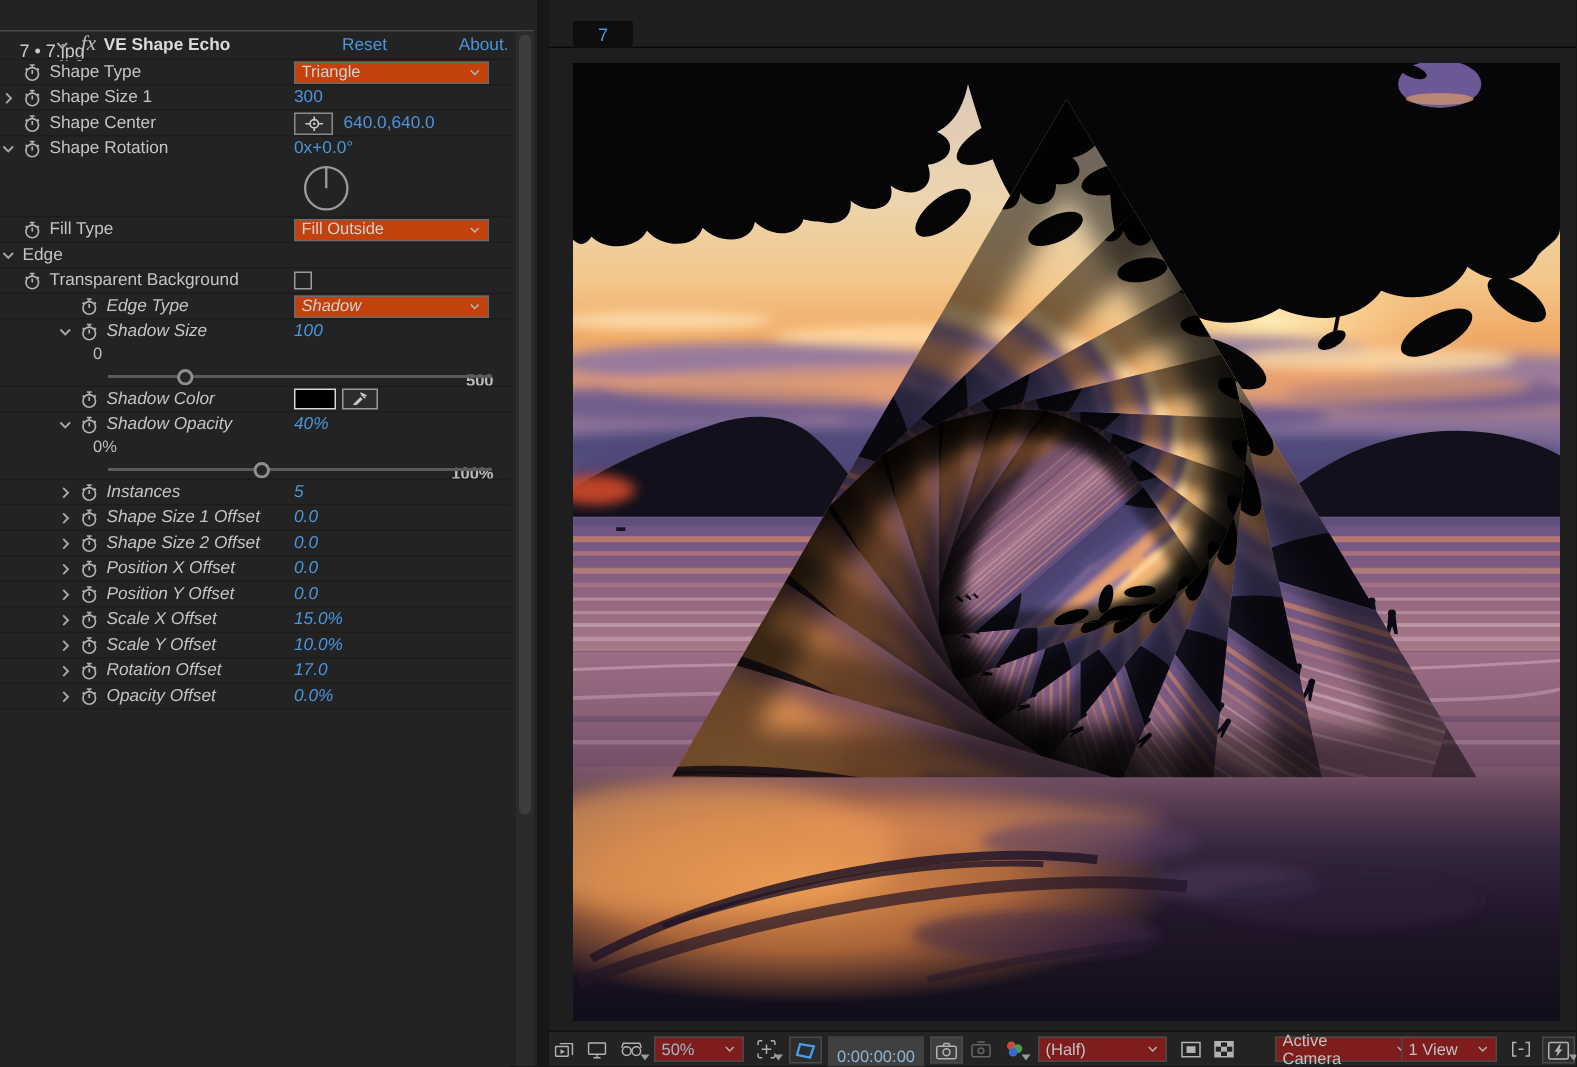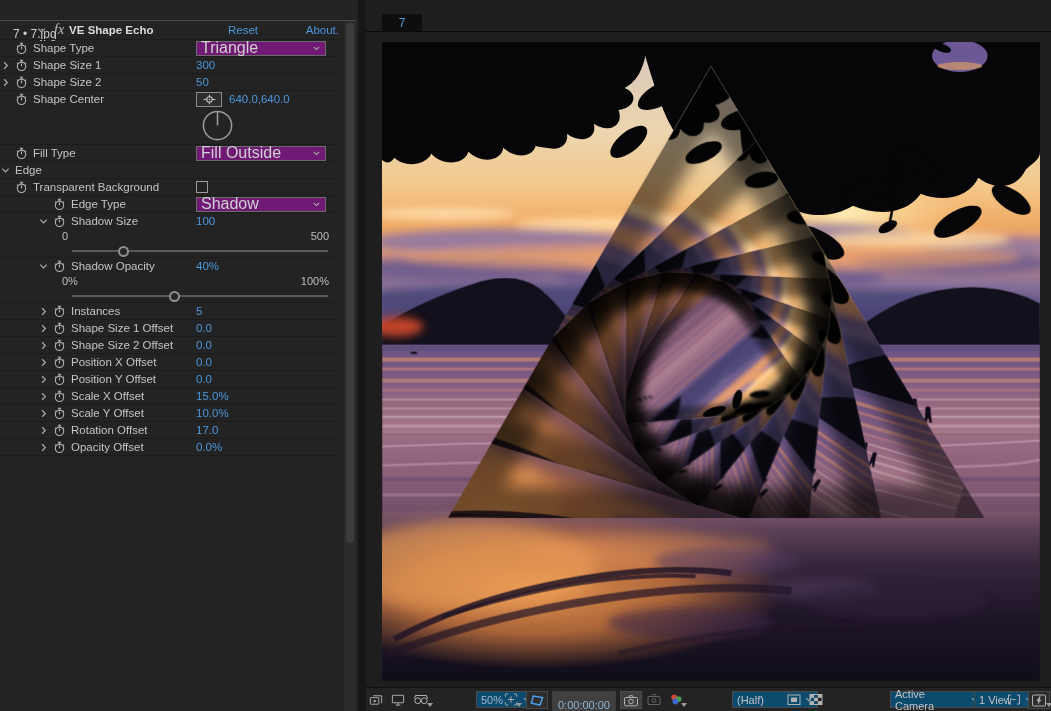--- a/index.html
+++ b/index.html
@@ -13,65 +13,65 @@
   .tabtitle{position:absolute;left:13px;top:3px;color:#cbcbcb;font-size:12px;white-space:nowrap;margin-top:24px;}
   .rows{position:absolute;left:0;top:21px;width:341px;}
   .row{position:relative;display:flex;align-items:center;height:17px;box-sizing:border-box;
        border-top:1px solid #1c1c1c;}
   .rows > .row:first-child{border-top:none;}
   .exp{width:15px;height:12px;flex:none;color:#a8a8a8;display:flex;align-items:center;}
   .exp svg{width:11px;height:11px;}
   .sw{width:13px;height:13px;margin-right:5px;flex:none;color:#b3b3b3;}
   .lbl{color:#c4c4c4;white-space:nowrap;}
   .val{position:absolute;left:196px;display:flex;align-items:center;color:#4b96dc;}
-  .ind2{padding-left:38px;}
+  .ind2{padding-left:38px;font-style:italic;}
   .hdr{padding-left:4px;height:18px;margin-left:32px;}
   .fx{font-style:italic;font-family:"Liberation Serif",serif;color:#c0c0c0;font-size:14px;
       margin:0 5px 0 3px;line-height:1;}
   .ename{font-weight:bold;color:#dadada;}
   .link{color:#4b96dc;text-decoration:none;cursor:pointer;}
   .reset{position:absolute;left:196px;}
   .about{position:absolute;right:2px;}
-  .dropdown{width:130px;height:15px;background:#701a75;border:1px solid #6b6b6b;box-sizing:border-box;
+  .dropdown{width:130px;height:15px;background:#c2410c;border:1px solid #6b6b6b;box-sizing:border-box;
             display:flex;align-items:center;justify-content:space-between;padding:0 4px;
-            color:#d0d0d0;font-size:16px;gap:25px;}
+            color:#d0d0d0;font-size:11px;gap:25px;}
   .dropdown .dd{width:9px;height:9px;color:#b9b9b9;flex:none;}
   .cb{width:10px;height:10px;border:1px solid #9c9c9c;background:transparent;}
   .cbtn{width:24px;height:13px;border:1px solid #8b8b8b;background:#2d2d2d;display:flex;
         align-items:center;justify-content:center;margin-right:7px;color:#c9c9c9;}
   .cbtn svg{width:15px;height:11px;}
   .swatch{width:26px;height:12px;background:#000000;border:1px solid #d8d8d8;}
   .dropbtn{width:22px;height:12px;border:1px solid #999;margin-left:4px;display:flex;align-items:center;
            justify-content:center;background:#2d2d2d;color:#c9c9c9;}
   .dropbtn svg{width:15px;height:10px;}
   .dialrow{position:relative;height:37px;}
   .dialrow svg{position:absolute;left:200px;top:1px;width:35px;height:35px;}
   .slabels{position:relative;height:15px;font-size:11px;color:#bdbdbd;}
   .smin{position:absolute;left:62px;top:1px;}
-  .smax{position:absolute;right:12px;top:1px;}
+  .smax{position:absolute;right:12px;top:19px;font-weight:bold;}
   .strack{position:relative;height:13px;}
   .track{position:absolute;left:72px;right:13px;top:6px;height:2px;background:#5a5a5a;}
   .knob{position:absolute;top:-4px;width:7px;height:7px;border:2px solid #8f8f8f;border-radius:50%;
         background:#262626;margin-left:-5px;}
   .scrollbar{position:absolute;left:344px;top:21px;width:12px;height:690px;background:#2b2b2b;}
   .thumb{position:absolute;left:2px;top:2px;width:8px;height:520px;background:#3c3c3c;border-radius:4px;}
   #divider{position:absolute;left:358px;top:0;width:8px;height:711px;background:#171717;}
   
   #viewer{position:absolute;left:366px;top:0;width:685px;height:711px;background:#1f1f1f;}
   .vtab{position:absolute;left:16px;top:14px;width:40px;height:17px;background:#0e0e0e;border-radius:2px;
         color:#4b96dc;display:flex;align-items:center;justify-content:center;font-size:12px;}
   .vtabline{position:absolute;top:31px;left:0;right:0;height:1px;background:#0a0a0a;}
   .vcontent{position:absolute;left:0;top:32px;right:0;height:655px;background:#1e1e1e;}
   #comp{position:absolute;left:16px;top:10px;}
   .vtoolbar{position:absolute;left:0;bottom:0;right:0;height:23px;background:#232323;
             border-top:1px solid #0f0f0f;font-size:11px;}
   .ti{position:absolute;top:3px;height:17px;display:flex;align-items:center;color:#b2b2b2;}
   .ti svg{width:16px;height:15px;}
-  .tsel{box-sizing:border-box;border:1px solid #494949;background:#0c4a6e;color:#c2c2c2;
-        padding:0 4px;display:flex;align-items:center;justify-content:space-between;height:17px;margin-left:40px;}
+  .tsel{box-sizing:border-box;border:1px solid #494949;background:#7f1d1d;color:#c2c2c2;
+        padding:0 4px;display:flex;align-items:center;justify-content:space-between;height:17px;}
   .tsel .dd{width:9px;height:9px;color:#b0b0b0;flex:none;margin-left:4px;}
   .tcode{box-sizing:border-box;border:1px solid #3e3e3e;background:#404040;color:#8fb2d0;height:28px;
          display:flex;align-items:center;justify-content:center;}
   .tbtn{box-sizing:border-box;border:1px solid #4a4a4a;background:#2d2d2d;height:18px;width:22px;
         display:flex;align-items:center;justify-content:center;}
   .tbtn.lit{background:#3f3f3f;}
   .blueglyph{color:#4a9ee8;}
   .dim{opacity:.45;}
   .tri{position:absolute;right:-3px;bottom:1px;width:0;height:0;border-left:3px solid transparent;
        border-right:3px solid transparent;border-top:4px solid #9a9a9a;}
@@ -210,49 +210,49 @@
               <use href="#i-cr"></use>
             </svg>
           </span>
         <svg class="sw">
             <use href="#i-sw"></use>
           </svg>
         <span class="lbl">Shape Size 1</span>
         <span class="val">300</span>
       </div>
 
-      <div class="row">
-        <span class="exp">
-            <svg>
-              <use href="#i-cr"></use>
-            </svg>
-          </span>
-        <svg class="sw">
-            <use href="#i-sw"></use>
-          </svg>
-        <span class="lbl">Shape Size 2</span>
-        <span class="val">50</span>
-      </div>
 
       <div class="row">
         <span class="exp"></span>
         <svg class="sw">
             <use href="#i-sw"></use>
           </svg>
         <span class="lbl">Shape Center</span>
         <span class="val">
           <span class="cbtn">
               <svg>
                 <use href="#i-cross"></use>
               </svg>
             </span>
           <span>640.0,640.0</span>
         </span>
       </div>
 
+      <div class="row">
+        <span class="exp">
+            <svg>
+              <use href="#i-cd"></use>
+            </svg>
+          </span>
+        <svg class="sw">
+            <use href="#i-sw"></use>
+          </svg>
+        <span class="lbl">Shape Rotation</span>
+        <span class="val">0x+0.0°</span>
+      </div>
       <div class="dialrow">
         <svg>
             <use href="#i-dial"></use>
           </svg>
       </div>
 
       <div class="row">
         <span class="exp"></span>
         <svg class="sw">
             <use href="#i-sw"></use>
@@ -315,20 +315,35 @@
       <div class="slabels">
         <span class="smin">0</span>
         <span class="smax">500</span>
       </div>
       <div class="strack">
         <div class="track">
           <div class="knob" style="left:20%"></div>
         </div>
       </div>
 
+      <div class="row ind2">
+        <span class="exp"></span>
+        <svg class="sw">
+            <use href="#i-sw"></use>
+          </svg>
+        <span class="lbl">Shadow Color</span>
+        <span class="val">
+          <span class="swatch"></span>
+          <span class="dropbtn">
+              <svg>
+                <use href="#i-dropper"></use>
+              </svg>
+            </span>
+        </span>
+      </div>
 
       <div class="row ind2">
         <span class="exp">
             <svg>
               <use href="#i-cd"></use>
             </svg>
           </span>
         <svg class="sw">
             <use href="#i-sw"></use>
           </svg>

